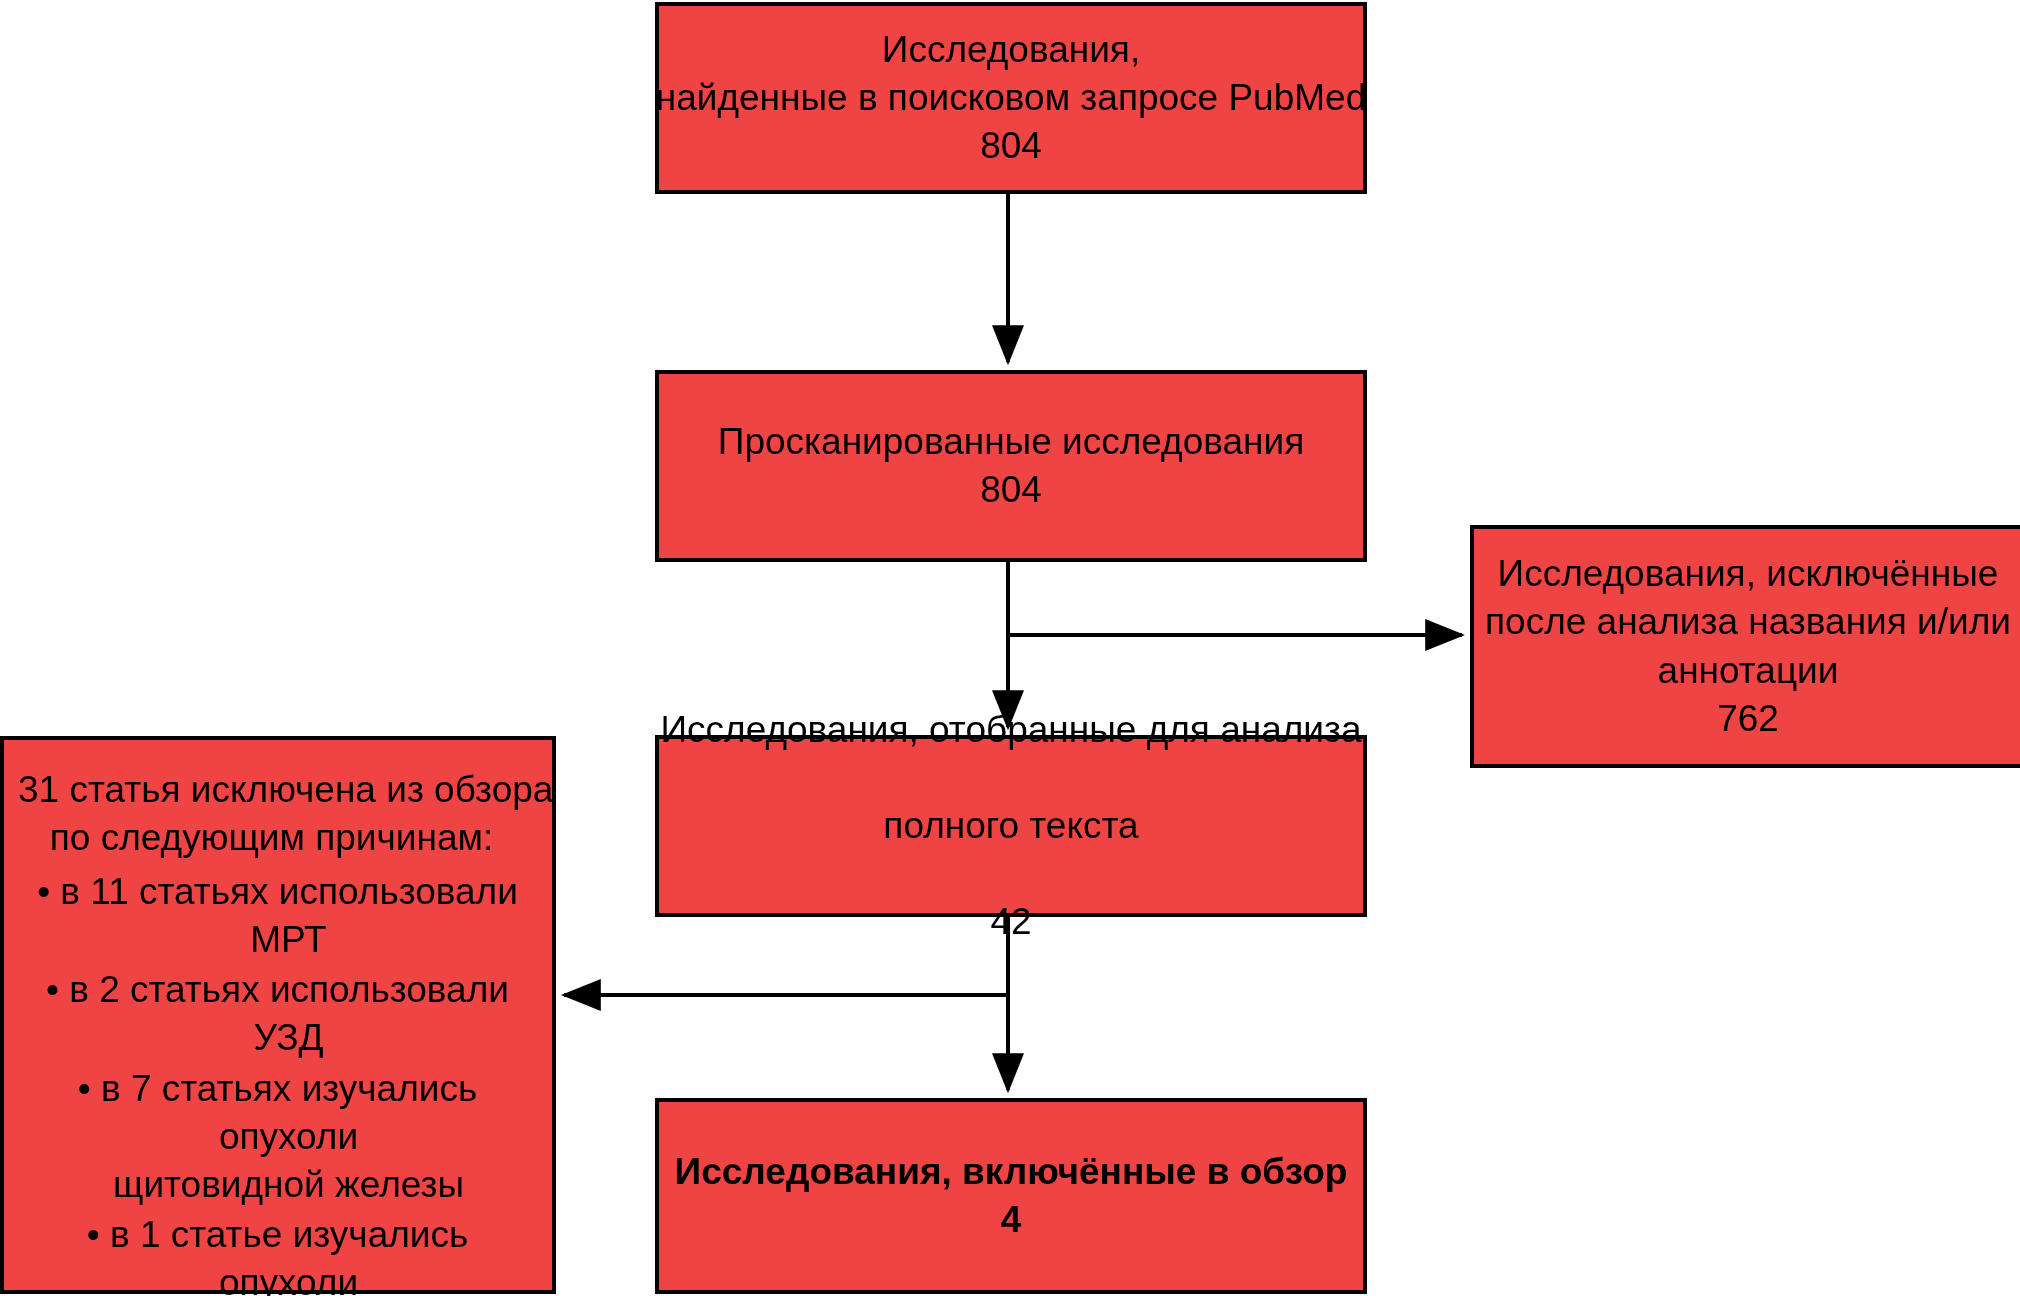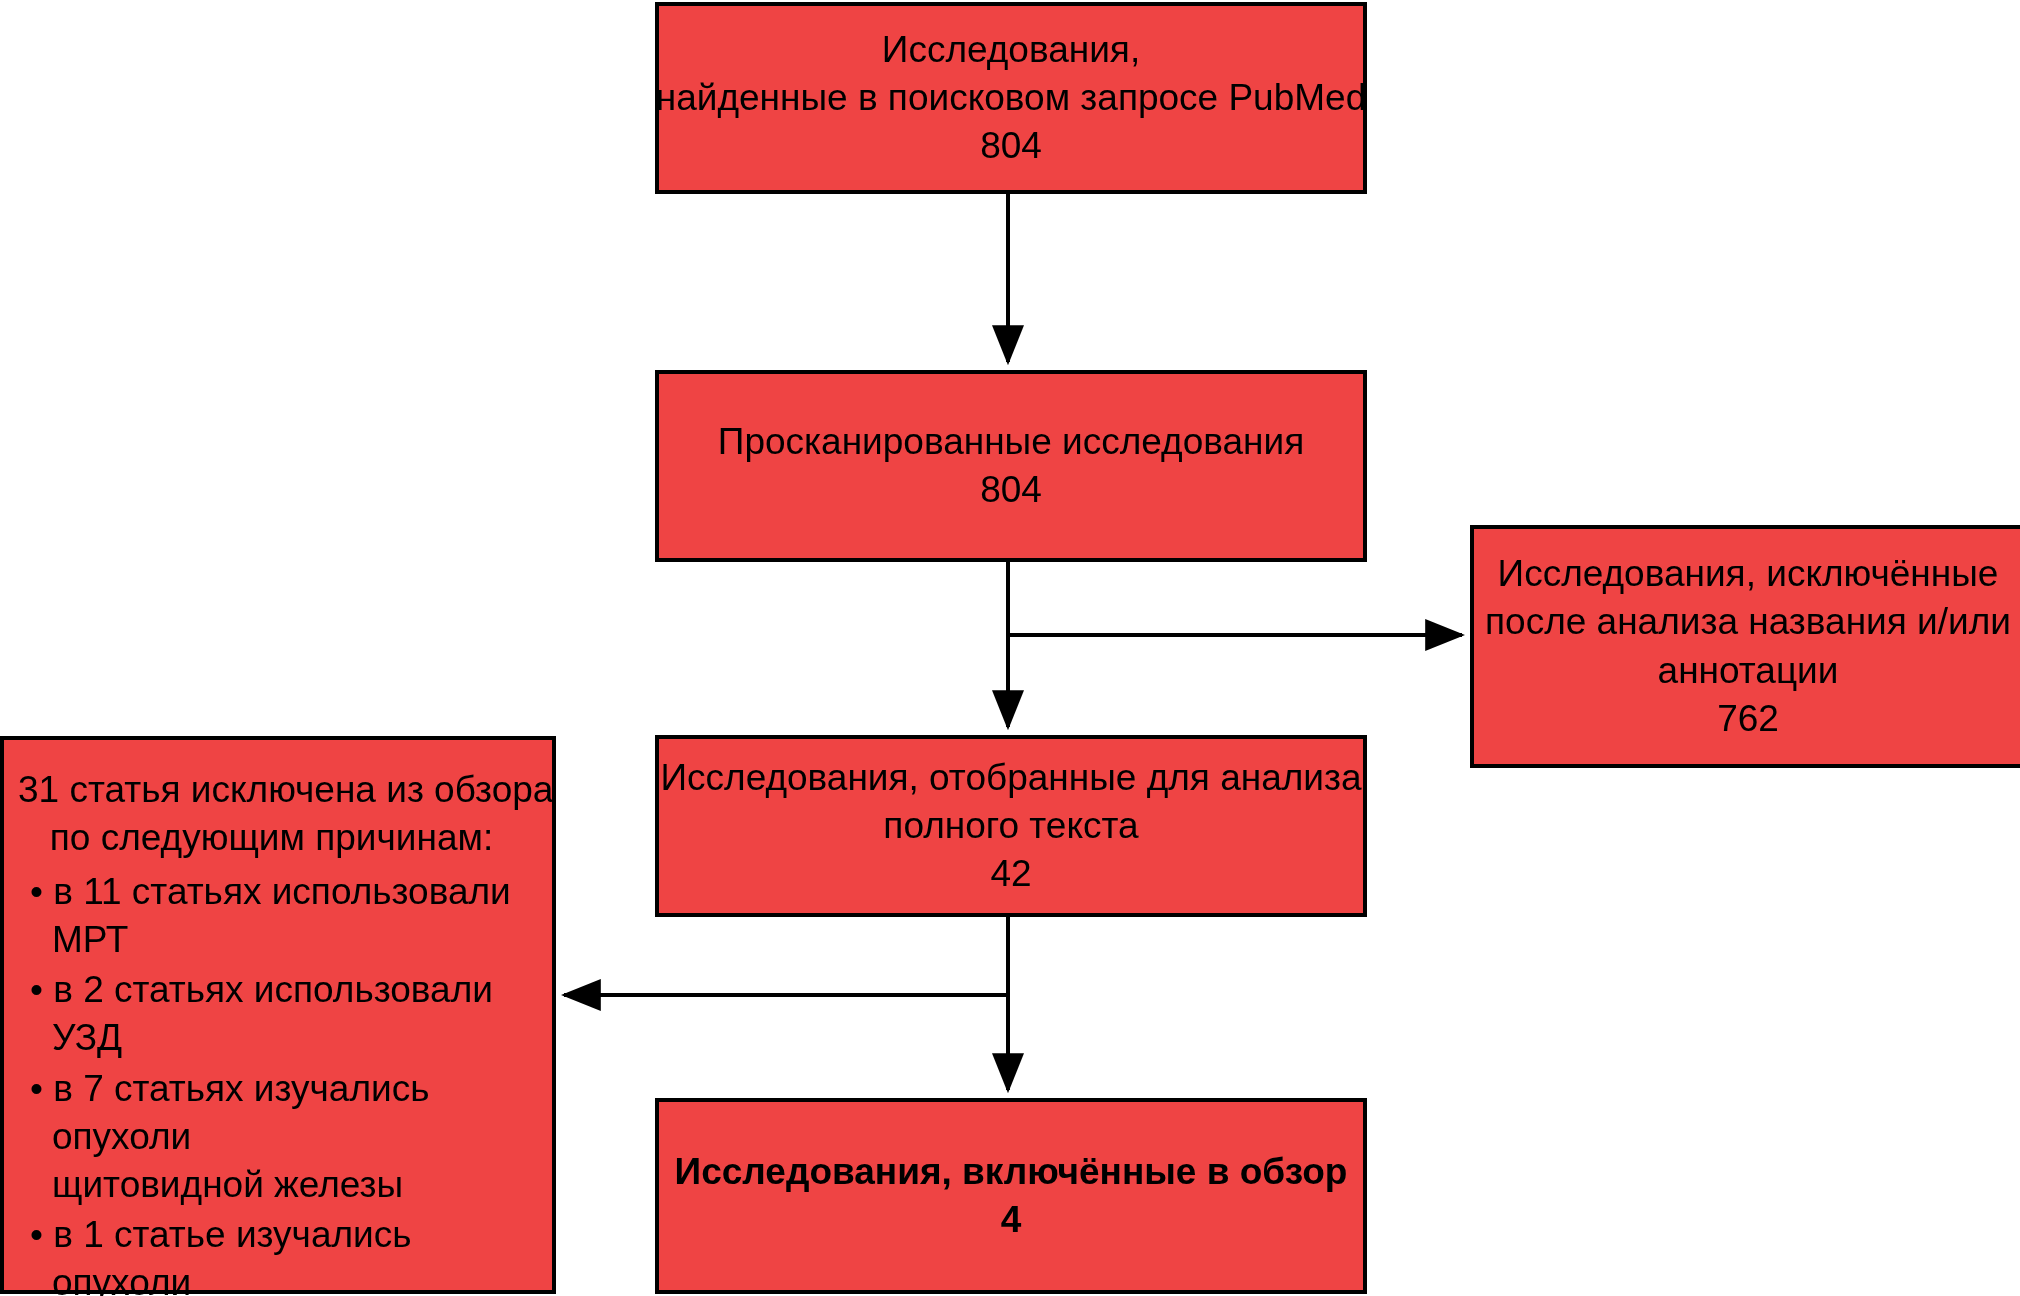--- a/index.html
+++ b/index.html
@@ -33,21 +33,21 @@
     align-items:center;
     justify-content:center;
     text-align:center;
     line-height:1.30;
   }
   .node .ln{ display:block; white-space:nowrap; }
 
   
   #box-identified{ left:655px;  top:2px;    width:712px; height:192px; font-size:37px; }
   #box-screened  { left:655px;  top:370px;  width:712px; height:192px; font-size:37px;text-align:right; }
-  #box-fulltext  { left:655px;  top:735px;  width:712px; height:182px; font-size:37px; }
+  #box-fulltext  { left:655px;  top:735px;  width:712px; height:182px; font-size:37px;gap:48px; }
   #box-included  { left:655px;  top:1098px; width:712px; height:196px; font-size:37px;font-weight:bold; }
 
   #box-excluded-right{
     left:1470px; top:525px; width:556px; height:243px;
     font-size:37px;
   }
 
   #box-excluded-left{
     left:0px; top:736px; width:556px; height:558px;
     font-size:37px;
@@ -60,21 +60,21 @@
     display:block;
     white-space:nowrap;
   }
   #box-excluded-left ul{
     list-style:none;
     margin:4px 0 0 0;
     padding:0;
   }
   #box-excluded-left li{
     display:block;
-    text-align:left;
+    text-align:center;
     padding-left:22px;
     text-indent:-22px;
     margin:2px 0 0 12px;
     line-height:1.30;
   }
   #box-excluded-left li .bullet{ }
 </style>
 </head>
 <body>
 

